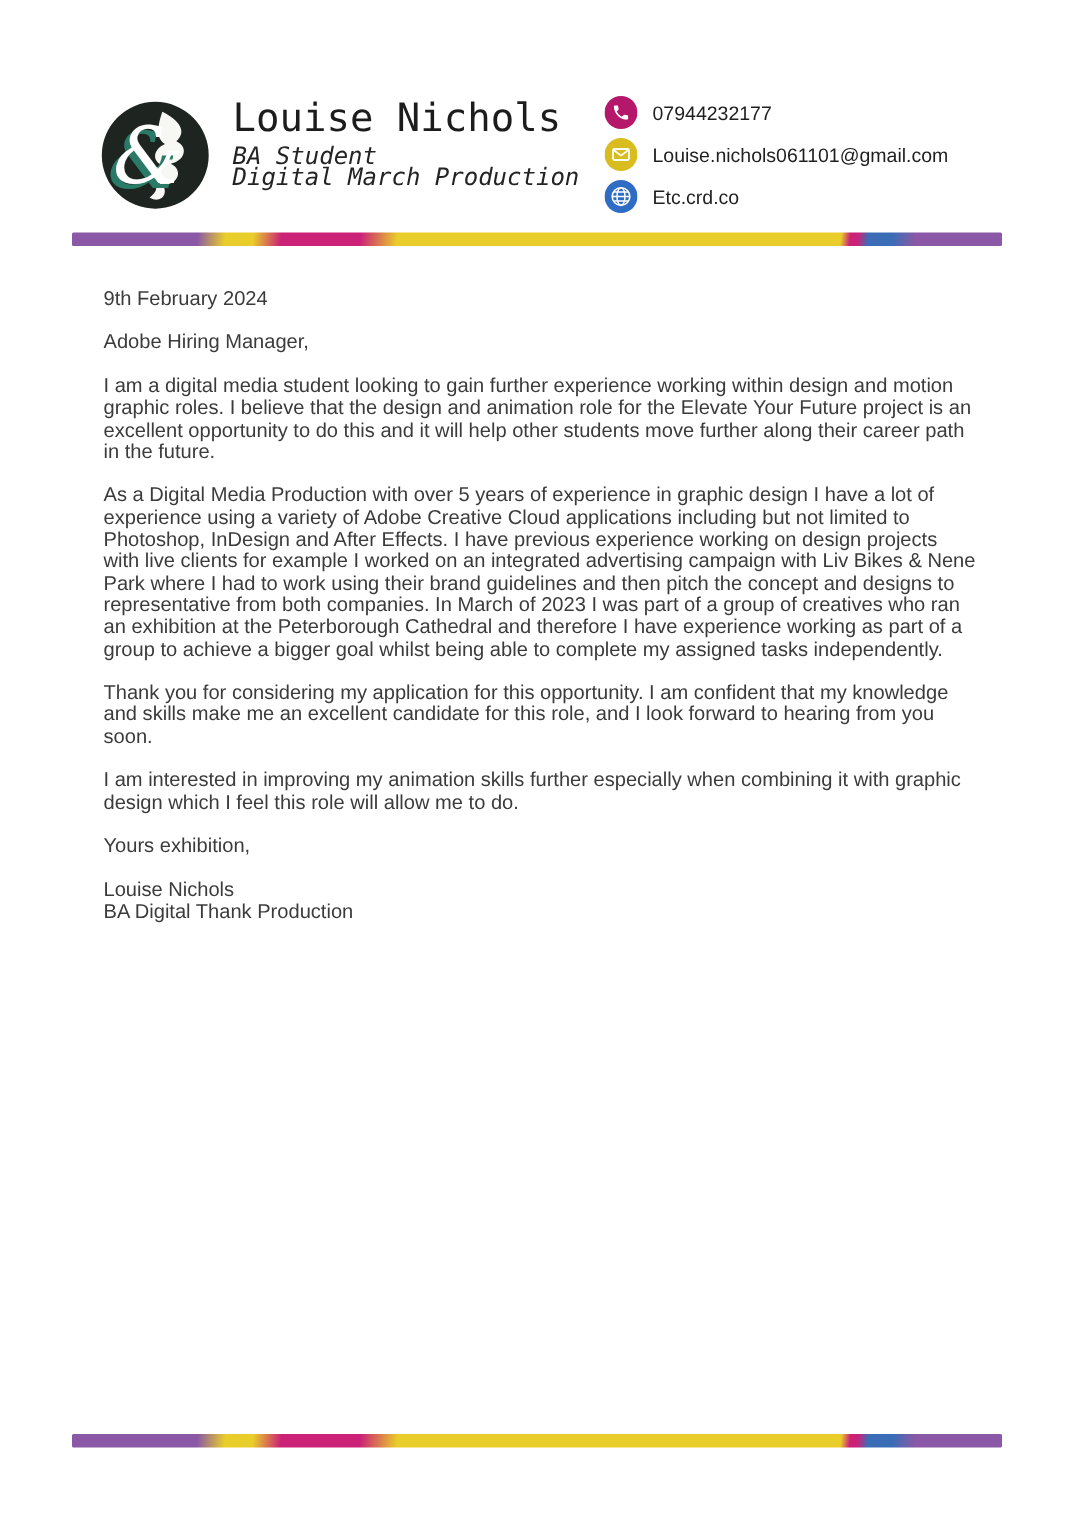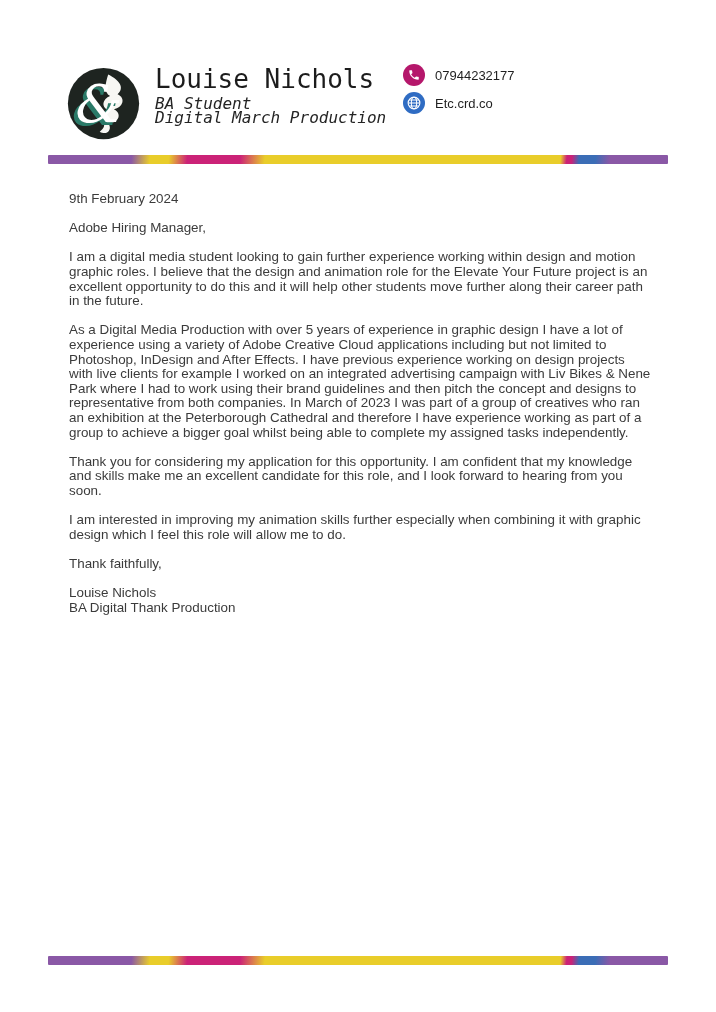--- a/index.html
+++ b/index.html
@@ -82,20 +82,30 @@
         <svg viewBox="0 0 24 24">
           <circle cx="12" cy="12" r="12" fill="#b5176b"></circle>
           <g transform="translate(5.1 5.1) scale(0.575)">
             <path fill="#ffffff" d="M6.62 10.79c1.44 2.83 3.76 5.14 6.59 6.59l2.2-2.21c.27-.27.67-.36 1.02-.24 1.12.37 2.33.57 3.57.57.55 0 1 .45 1 1V20c0 .55-.45 1-1 1-9.39 0-17-7.61-17-17 0-.55.45-1 1-1h3.5c.55 0 1 .45 1 1 0 1.25.2 2.45.57 3.57.11.35.03.74-.25 1.02l-2.2 2.2z"></path>
           </g>
         </svg>
       </span>
       <span class="contact-text">07944232177</span>
     </div>
 
+    <div class="contact-row">
+      <span class="contact-icon">
+        <svg viewBox="0 0 24 24">
+          <circle cx="12" cy="12" r="12" fill="#d9bd1e"></circle>
+          <rect x="6.2" y="8" width="11.6" height="8" rx="1.1" fill="none" stroke="#ffffff" stroke-width="1.3"></rect>
+          <path d="M6.6 8.7 L12 12.8 L17.4 8.7" fill="none" stroke="#ffffff" stroke-width="1.3" stroke-linecap="round" stroke-linejoin="round"></path>
+        </svg>
+      </span>
+      <span class="contact-text">Louise.nichols061101@gmail.com</span>
+    </div>
 
     <div class="contact-row">
       <span class="contact-icon">
         <svg viewBox="0 0 24 24">
           <circle cx="12" cy="12" r="12" fill="#2f6cc3"></circle>
           <circle cx="12" cy="12" r="6.4" fill="none" stroke="#ffffff" stroke-width="1.2"></circle>
           <ellipse cx="12" cy="12" rx="2.9" ry="6.4" fill="none" stroke="#ffffff" stroke-width="1.1"></ellipse>
           <line x1="5.6" y1="12" x2="18.4" y2="12" stroke="#ffffff" stroke-width="1.1"></line>
           <path d="M6.7 8.7 h10.6 M6.7 15.3 h10.6" fill="none" stroke="#ffffff" stroke-width="1.1"></path>
         </svg>
@@ -107,20 +117,20 @@
 
   <div class="stripe-bar top"></div>
 
   <div class="letter">
     <p>9th February 2024</p>
     <p>Adobe Hiring Manager,</p>
     <p>I am a digital media student looking to gain further experience working within design and motion graphic roles. I believe that the design and animation role for the Elevate Your Future project is an excellent opportunity to do this and it will help other students move further along their career path in the future.</p>
     <p>As a Digital Media Production with over 5 years of experience in graphic design I have a lot of experience using a variety of Adobe Creative Cloud applications including but not limited to Photoshop, InDesign and After Effects. I have previous experience working on design projects with live clients for example I worked on an integrated advertising campaign with Liv Bikes &amp; Nene Park where I had to work using their brand guidelines and then pitch the concept and designs to representative from both companies. In March of 2023 I was part of a group of creatives who ran an exhibition at the Peterborough Cathedral and therefore I have experience working as part of a group to achieve a bigger goal whilst being able to complete my assigned tasks independently.</p>
     <p>Thank you for considering my application for this opportunity. I am confident that my knowledge and skills make me an excellent candidate for this role, and I look forward to hearing from you soon.</p>
     <p>I am interested in improving my animation skills further especially when combining it with graphic design which I feel this role will allow me to do.</p>
-    <p>Thank faithfully,</p>
+    <p>Yours exhibition,</p>
     <div class="sig-line">Louise Nichols</div>
     <div class="sig-line">BA Digital Thank Production</div>
   </div>
 
   <div class="stripe-bar bottom"></div>
 
 </div>
 
 </body></html>

